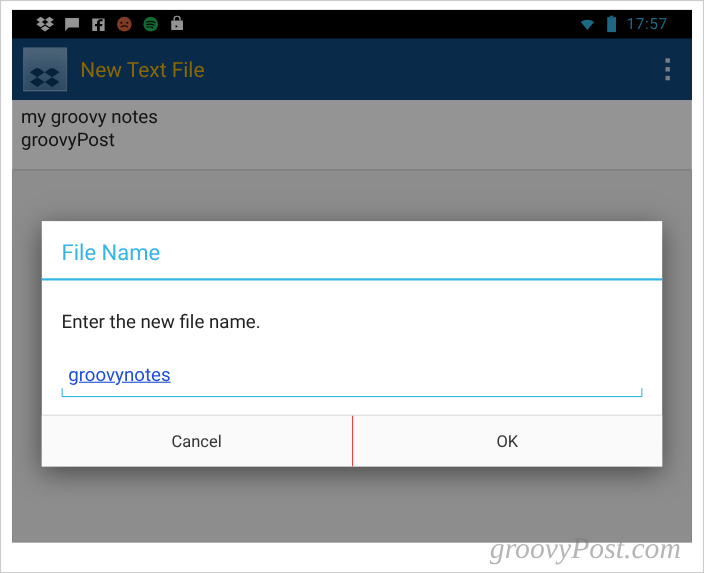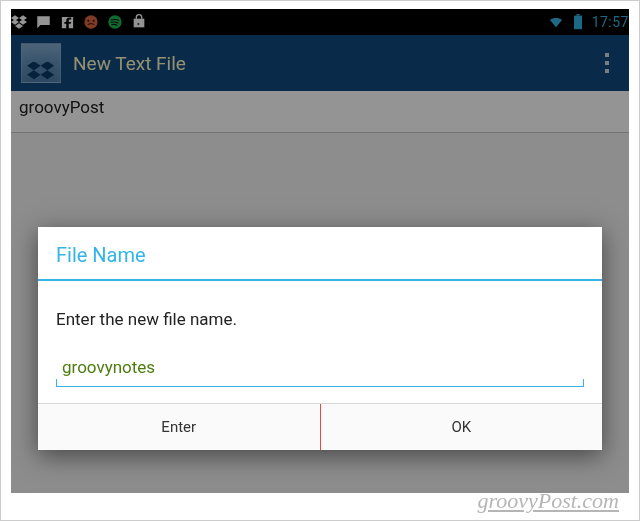--- a/index.html
+++ b/index.html
@@ -20,36 +20,36 @@
       height: 484px;
       background: #000;
       overflow: hidden;
     }
     
     .status-bar {
       height: 26px;
       background: #000;
       display: flex;
       align-items: center;
-      padding: 0 0;
+      padding: 0 22px;
       color: #fff;
       text-align: center;
     }
     .status-left { display: flex; gap: 8px; align-items: center; }
     .status-right { margin-left: auto; display: flex; gap: 6px; align-items: center; color: #33b5e5; }
     .status-bar .ico { width: 16px; height: 16px; display: inline-flex; align-items: center; justify-content: center; }
     .clock { font-size: 14px; color: #33b5e5; letter-spacing: 0.5px; font-weight: 400; }
     
     .action-bar {
       height: 56px;
       background: #11497d;
       display: flex;
       align-items: center;
       padding: 0 10px;
-      color: #fef9c3;
+      color: #eab308;
     }
     .app-icon {
       width: 40px; height: 40px;
       background: linear-gradient(#6fa0c8, #4a7aa8);
       border: 1px solid rgba(255,255,255,0.2);
       display: flex; align-items: flex-end; justify-content: center;
       padding-bottom: 2px;
       box-shadow: inset 0 10px 14px rgba(255,255,255,0.15);
     }
     .app-icon svg { display: block; }
@@ -79,21 +79,20 @@
     }
     
     .dialog {
       position: absolute;
       left: 50%;
       top: 192px;
       transform: translateX(-50%);
       width: 564px;
       background: #fff;
       box-shadow: 0 6px 24px rgba(0,0,0,0.5);
-      margin-top: 26px;
     }
     .dialog-title {
       color: #33b5e5;
       font-size: 20px;
       padding: 16px 18px 12px 18px;
       border-bottom: 2px solid #33b5e5;
       font-weight: 400;
     }
     .dialog-body {
       padding: 28px 18px 10px 18px;
@@ -125,22 +124,23 @@
     }
     .input-underline::before { left: 0; }
     .input-underline::after { right: 0; }
     .text-input {
       width: 100%;
       border: none;
       outline: none;
       font-size: 17px;
       padding: 4px 6px 6px 6px;
       background: transparent;
-      color: #4d7c0f;
+      color: #1d4ed8;
       font-family: inherit;
+      text-decoration: underline;
     }
     .dialog-buttons {
       display: flex;
       border-top: 1px solid #d6d6d6;
     }
     .dlg-btn {
       flex: 1;
       text-align: center;
       padding: 14px 0;
       font-size: 15px;
@@ -149,24 +149,23 @@
       background: #fafafa;
     }
     .dlg-btn + .dlg-btn { border-left: 1px solid #ef4444; }
     
     .watermark {
       position: absolute;
       right: 20px;
       bottom: 6px;
       font-family: Georgia, "Times New Roman", serif;
       font-style: italic;
-      font-size: 22px;
+      font-size: 27px;
       color: rgba(120,120,120,0.55);
       pointer-events: none;
-      text-decoration: underline;
     }
   </style>
 </head>
 <body>
 
 <div class="device">
 
   <div class="status-bar">
     <div class="status-left">
       <span class="ico">
@@ -231,36 +230,37 @@
     <div class="app-title">New Text File</div>
     <div class="overflow">
       <span></span>
         <span></span>
         <span></span>
     </div>
   </div>
 
   <div class="content">
     <div class="text-area">
+      <div>my groovy notes</div>
       <div>groovyPost</div>
     </div>
   </div>
 
   <div class="scrim"></div>
 
   <div class="dialog">
     <div class="dialog-title">File Name</div>
     <div class="dialog-body">
       <div class="dialog-msg">Enter the new file name.</div>
       <div class="input-wrap">
         <input class="text-input" type="text" value="groovynotes" style="">
         <div class="input-underline"></div>
       </div>
     </div>
     <div class="dialog-buttons">
-      <div class="dlg-btn">Enter</div>
+      <div class="dlg-btn">Cancel</div>
       <div class="dlg-btn">OK</div>
     </div>
   </div>
 
 </div>
 
 <div class="watermark">groovyPost.com</div>
 
 </body></html>

